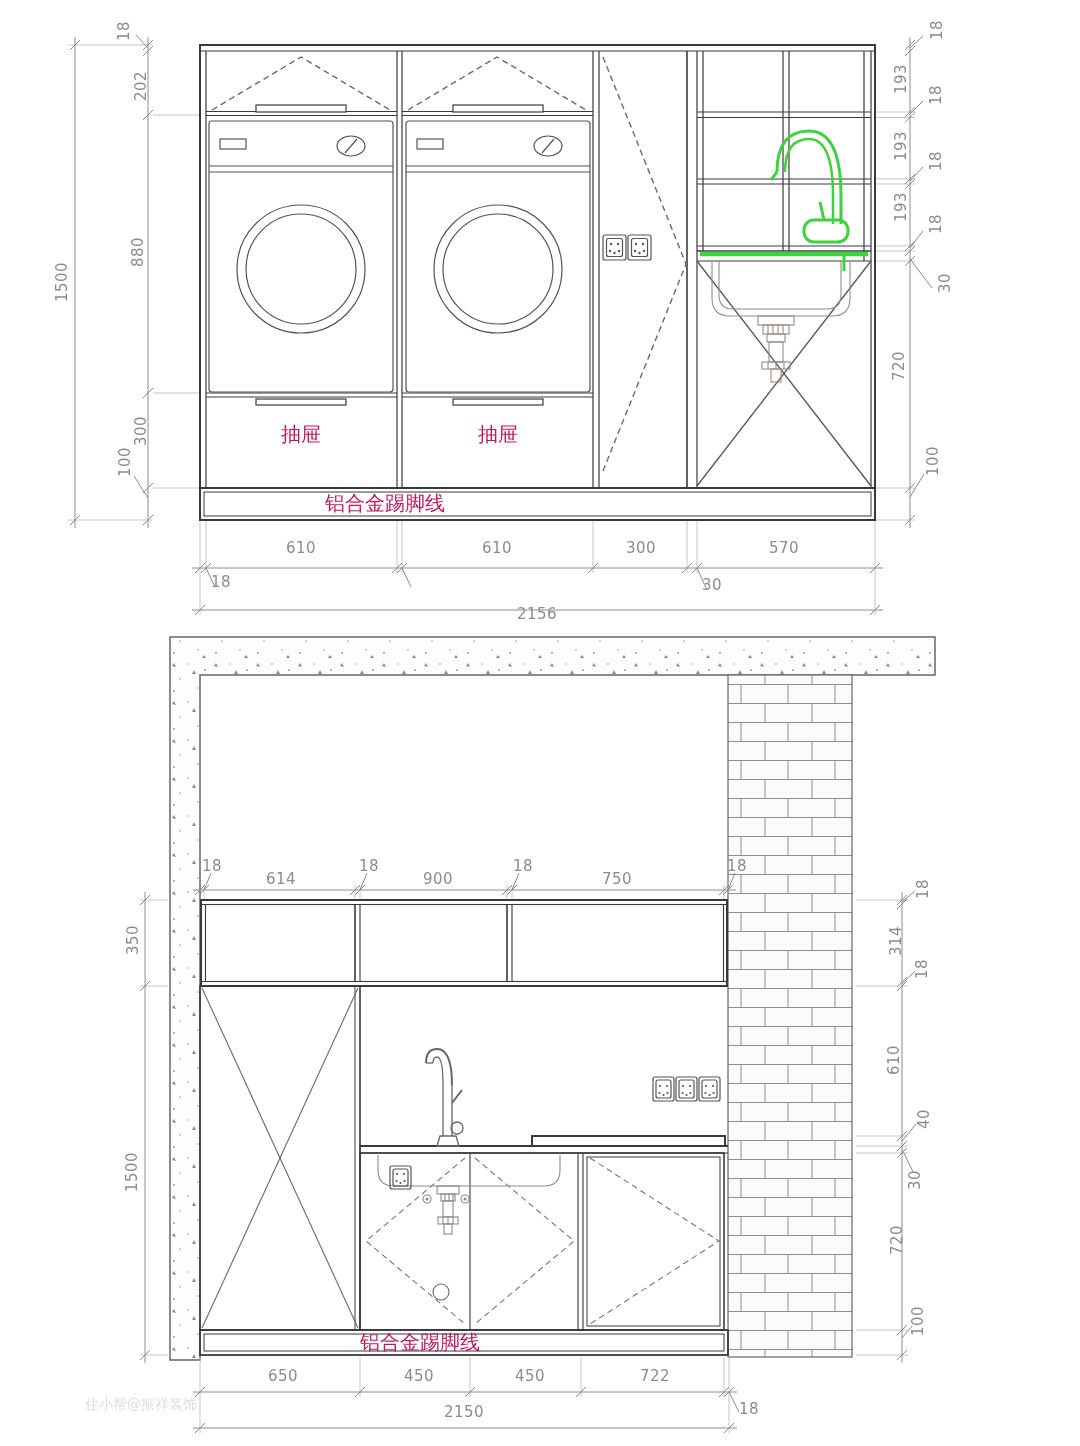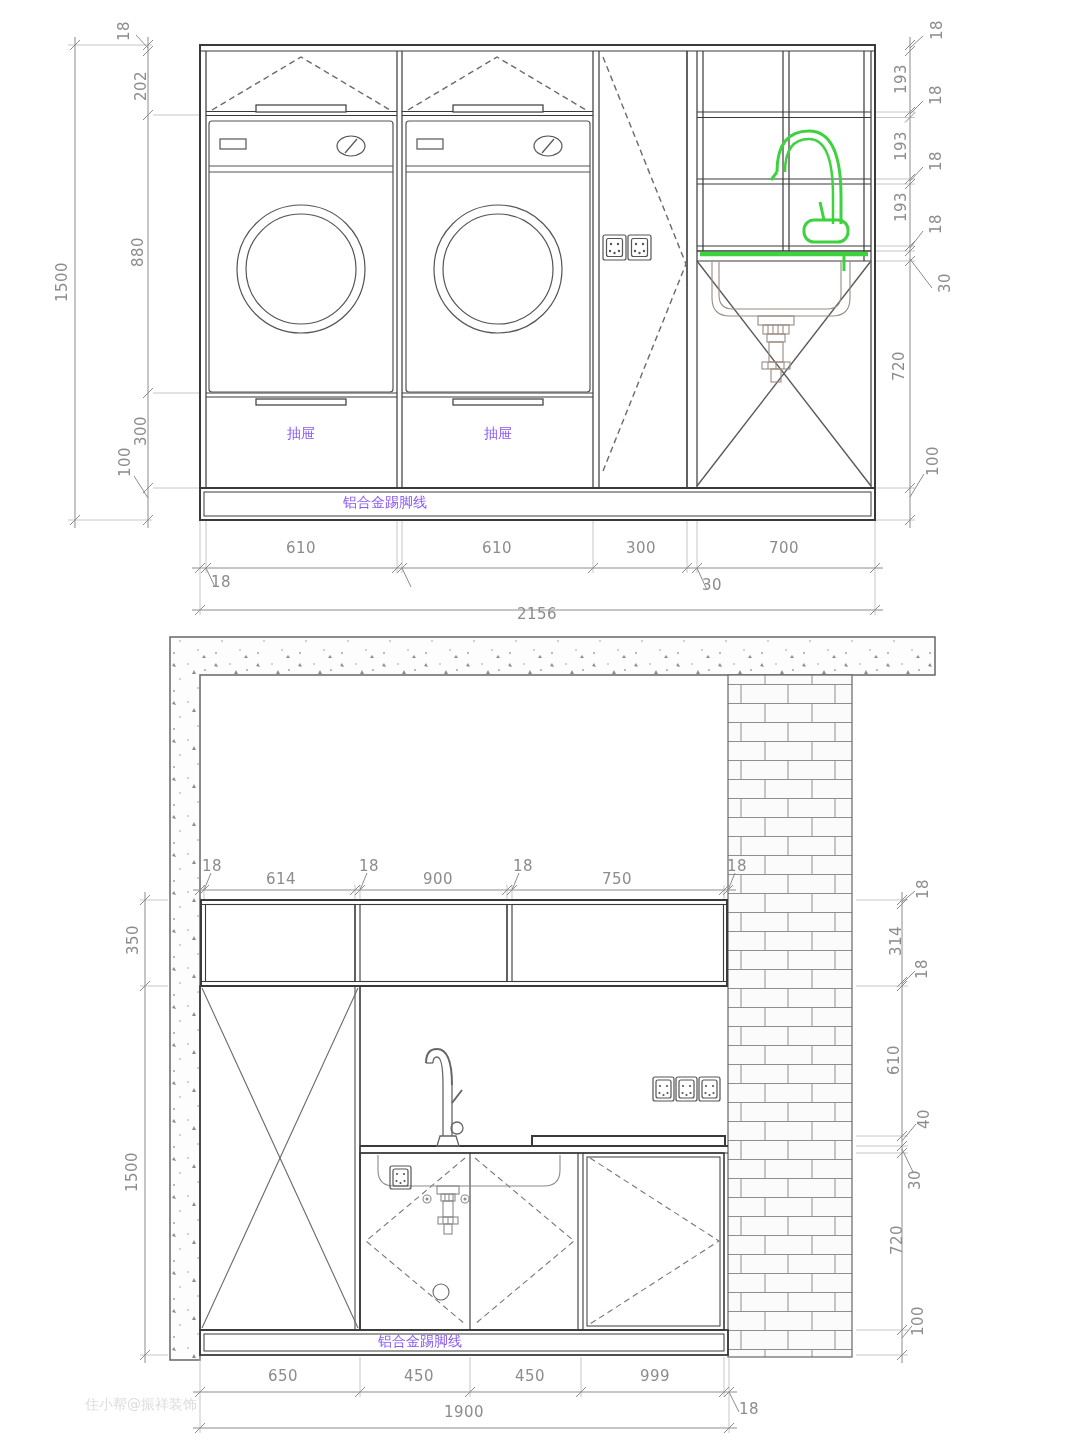--- a/index.html
+++ b/index.html
@@ -2,21 +2,21 @@
 <html><head>
 <meta charset="utf-8">
 <style>
   html,body{margin:0;padding:0;background:#ffffff;}
   .stage{position:relative;width:1080px;height:1446px;background:#ffffff;overflow:hidden;
          font-family:"DejaVu Sans",sans-serif;}
   svg.draw{position:absolute;left:0;top:0;}
   .dim{position:absolute;transform:translate(-50%,-50%);font-size:15px;color:#8c8c8c;
        white-space:nowrap;letter-spacing:.5px;}
   .dim.v{transform:translate(-50%,-50%) rotate(-90deg);}
-  .cn{position:absolute;transform:translate(-50%,-50%);font-size:14px;color:#8b5cf6;white-space:nowrap;}
+  .cn{position:absolute;transform:translate(-50%,-50%);font-size:20px;color:#be185d;white-space:nowrap;}
   .wm{position:absolute;font-size:14px;color:#dcdcdc;white-space:nowrap;}
 </style>
 </head>
 <body>
 
 <div class="stage">
 
 <svg class="draw" width="1080" height="1446" viewBox="0 0 1080 1446">
 <defs>
   <g id="tick">
@@ -449,21 +449,21 @@
 <span class="dim v" style="left:936px;top:224px">18</span>
 <span class="dim v" style="left:945px;top:283px">30</span>
 <span class="dim v" style="left:899px;top:366px">720</span>
 <span class="dim v" style="left:933px;top:461px">100</span>
 
 <span class="dim" style="left:301px;top:548px">610</span>
 <span class="dim" style="left:221px;top:582px">18</span>
 <span class="dim" style="left:497px;top:548px">610</span>
 <span class="dim" style="left:641px;top:548px">300</span>
 <span class="dim" style="left:712px;top:585px">30</span>
-<span class="dim" style="left:784px;top:548px">700</span>
+<span class="dim" style="left:784px;top:548px">570</span>
 <span class="dim" style="left:537px;top:614px">2156</span>
 
 <span class="cn" style="left:301px;top:434px">抽屉</span>
 <span class="cn" style="left:498px;top:434px">抽屉</span>
 <span class="cn" style="left:385px;top:503px">铝合金踢脚线</span>
 
 <span class="dim" style="left:212px;top:866px">18</span>
 <span class="dim" style="left:281px;top:879px">614</span>
 <span class="dim" style="left:369px;top:866px">18</span>
 <span class="dim" style="left:438px;top:879px">900</span>
@@ -479,20 +479,20 @@
 <span class="dim v" style="left:922px;top:969px">18</span>
 <span class="dim v" style="left:894px;top:1060px">610</span>
 <span class="dim v" style="left:924px;top:1119px">40</span>
 <span class="dim v" style="left:915px;top:1180px">30</span>
 <span class="dim v" style="left:897px;top:1240px">720</span>
 <span class="dim v" style="left:918px;top:1321px">100</span>
 
 <span class="dim" style="left:283px;top:1376px">650</span>
 <span class="dim" style="left:419px;top:1376px">450</span>
 <span class="dim" style="left:530px;top:1376px">450</span>
-<span class="dim" style="left:655px;top:1376px">999</span>
+<span class="dim" style="left:655px;top:1376px">722</span>
 <span class="dim" style="left:749px;top:1409px">18</span>
-<span class="dim" style="left:464px;top:1412px">1900</span>
+<span class="dim" style="left:464px;top:1412px">2150</span>
 <span class="cn" style="left:420px;top:1342px">铝合金踢脚线</span>
 
 <span class="wm" style="left:85px;top:1396px">住小帮@振祥装饰</span>
 
 </div>
 
 </body></html>

